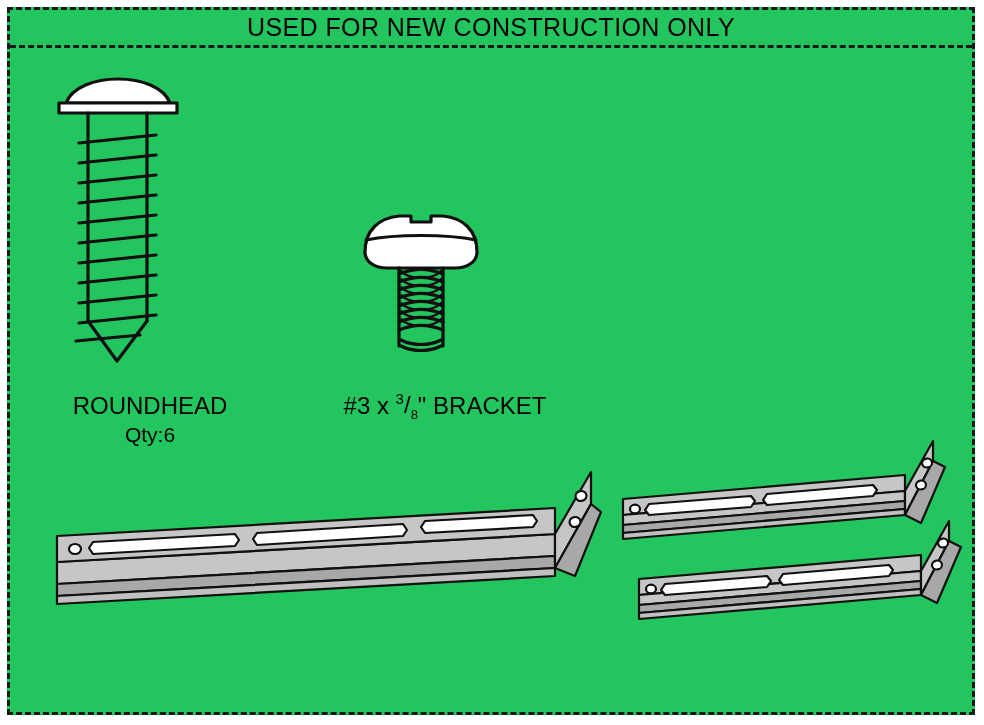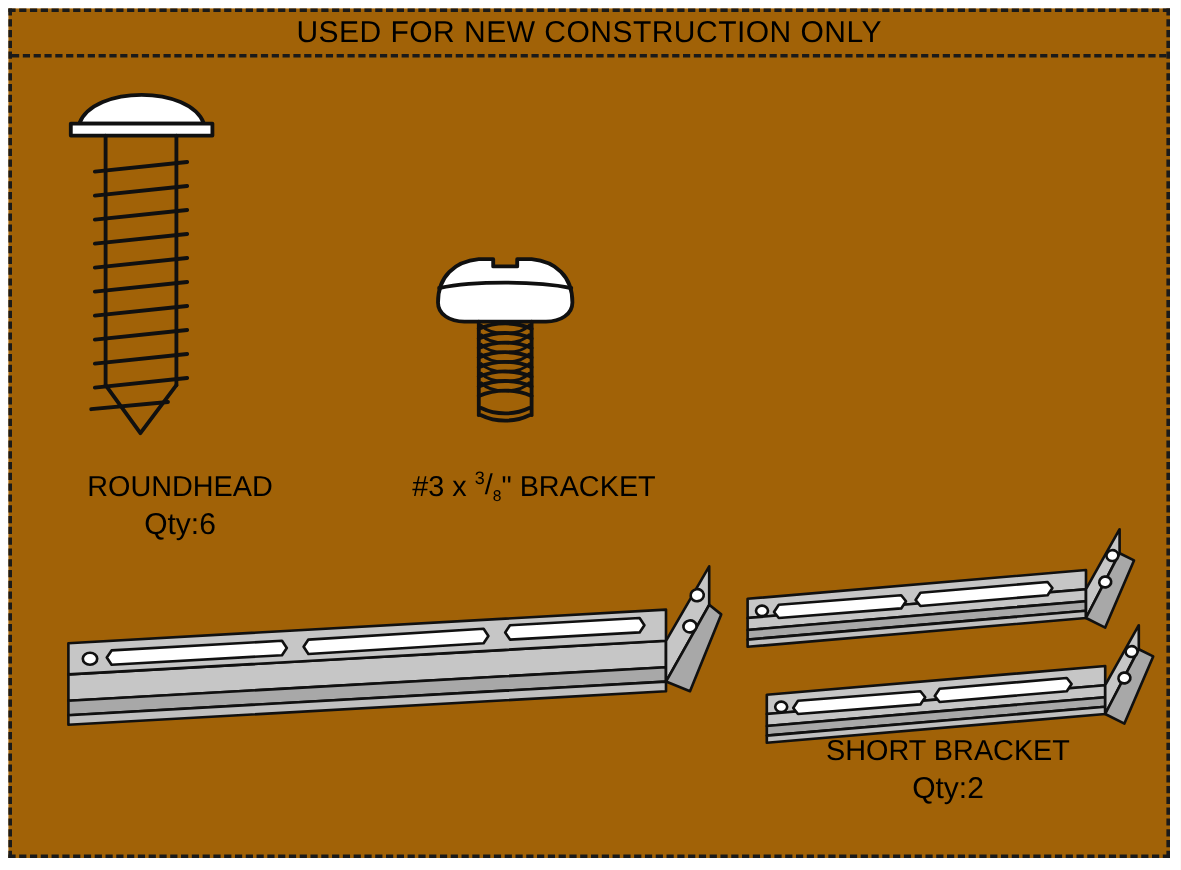--- a/index.html
+++ b/index.html
@@ -5,38 +5,38 @@
   html,body{margin:0;padding:0;background:#ffffff;}
   body{
     width:984px;height:725px;position:relative;overflow:hidden;
     font-family:"Liberation Sans","DejaVu Sans",sans-serif;
     color:#000000;
   }
   .sheet{
     position:absolute;left:7px;top:7px;width:968px;height:708px;
     box-sizing:border-box;
     border:3px dashed #1a1a1a;
-    background:#a16207;
+    background:#22c55e;
   }
   .header-band{
     position:absolute;left:0;top:0;width:100%;height:38px;
     box-sizing:border-box;
     border-bottom:3px dashed #1a1a1a;
     display:flex;align-items:center;justify-content:center;
   }
   .header-title{
     font-size:25px;letter-spacing:.4px;line-height:1;
     white-space:nowrap;color:#000;
   }
   .stage{position:absolute;left:0;top:38px;width:100%;height:670px;}
 
   
   .caption{position:absolute;text-align:center;line-height:1.18;}
   .caption .cl{font-size:24px;white-space:nowrap;margin-top:19px;}
-  .caption .qty{font-size:25px;margin-top:3px;white-space:nowrap;}
+  .caption .qty{font-size:21px;margin-top:3px;white-space:nowrap;}
   .frac{display:inline-block;position:relative;top:-1px;font-size:24px;}
   .frac sup{font-size:15px;vertical-align:super;line-height:0;}
   .frac sub{font-size:13px;vertical-align:sub;line-height:0;}
 
   
   .part{position:absolute;}
   #wood-screw{left:38px;top:25px;width:200px;height:290px;}
   #machine-screw{left:345px;top:160px;width:180px;height:150px;}
   #long-bracket{left:25px;top:420px;width:570px;height:120px;}
   #short-brackets{left:605px;top:405px;width:350px;height:150px;}
@@ -188,19 +188,15 @@
     <div class="caption" id="cap-wood">
       <div class="cl">ROUNDHEAD</div>
       <div class="qty">Qty:6</div>
     </div>
 
     <div class="caption" id="cap-machine">
       <div class="cl"><span>#3 x </span><span class="frac"><sup>3</sup>/<sub>8</sub></span><span>" BRACKET</span></div>
     </div>
 
 
-    <div class="caption" id="cap-short">
-      <div class="cl">SHORT BRACKET</div>
-      <div class="qty">Qty:2</div>
-    </div>
 
   </div>
 </div>
 
 </body></html>

